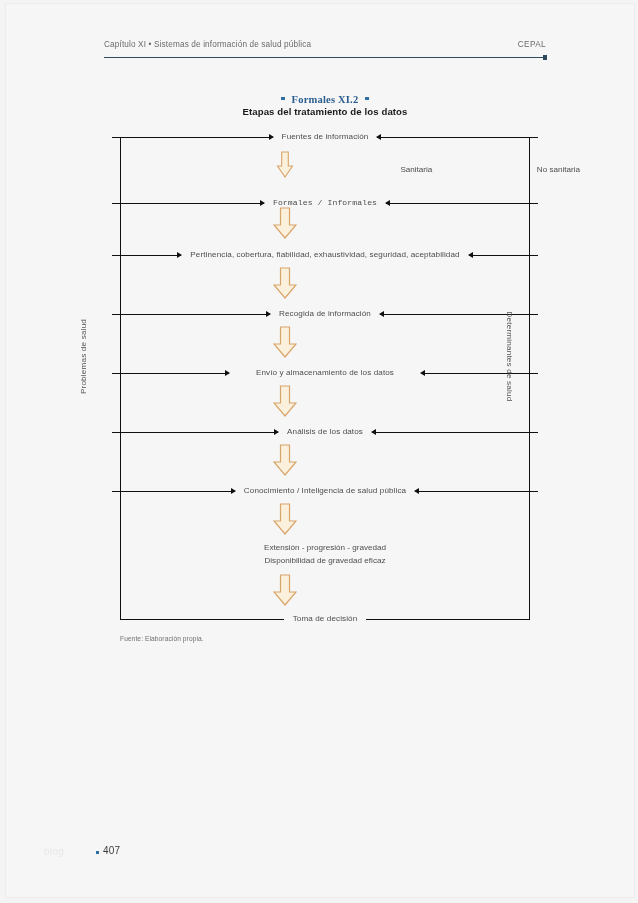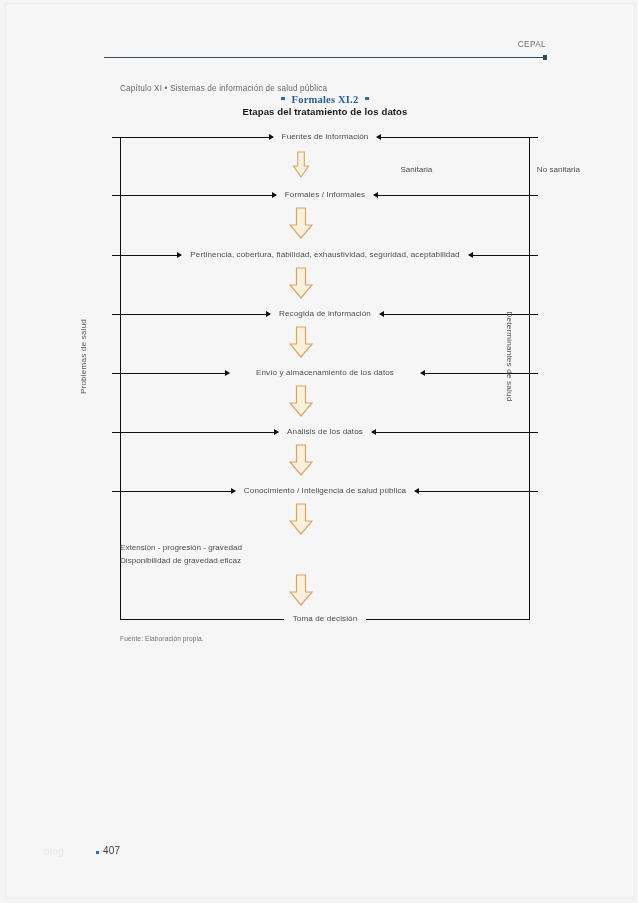--- a/index.html
+++ b/index.html
@@ -33,27 +33,26 @@
   
   #header {
     position: absolute;
     left: 98px;
     top: 36px;
     width: 442px;
     height: 22px;
   }
   #header-left {
     position: absolute;
-    left: 16px;
+    left: 0;
     top: 0;
     font-size: 8.2px;
     color: #6a6a6a;
     letter-spacing: .15px;
     white-space: nowrap;
-    margin-top: 44px;
   }
   #header-right {
     position: absolute;
     right: 0;
     top: 0;
     font-size: 8.2px;
     color: #6a6a6a;
     letter-spacing: .4px;
   }
   #header-rule {
@@ -110,21 +109,20 @@
     letter-spacing: .1px;
   }
 
   
   #diagram {
     position: absolute;
     left: 114px;
     top: 133px;
     width: 330px;
     height: 482px;
-    padding-left: 31px;
   }
   #frame-left, #frame-right {
     position: absolute;
     top: 0;
     width: 0;
     height: 482px;
     border-left: 1px solid #101010;
   }
   #frame-left  { left: 0; }
   #frame-right { left: 409px; }
@@ -203,20 +201,21 @@
     top: 215px;
     transform: rotate(90deg);
   }
 
   
   #free-text {
     position: absolute;
     left: 0;
     width: 410px;
     top: 405px;
+    text-align: center;
     font-size: 8.1px;
     color: #4d4d4d;
     line-height: 12.5px;
   }
 
   
   #source {
     position: absolute;
     left: 114px;
     top: 631px;
@@ -291,21 +290,21 @@
       <div style="position:absolute; top:21px; left:0; width:410px; text-align:right;">
         <span style="font-size:8.1px; color:#4d4d4d; position:relative; left:-50px;">Sanitaria</span>
         <span style="font-size:8.1px; color:#4d4d4d; position:relative; left:50px;">No sanitaria</span>
       </div>
       <div class="block-arrow" style="top:14px;">
         <svg width="17" height="27" viewBox="0 0 17 27">
           <path d="M5.2 1 L11.8 1 L11.8 15 L16 15 L8.5 26 L1 15 L5.2 15 Z" fill="#fbf0dc" stroke="#d8a46a" stroke-width="1.1" stroke-linejoin="miter"></path>
         </svg>
       </div>
 
-      <div class="row" style="top:52px;">
+      <div class="row" style="top:60px;font-family:Liberation Mono, monospace;">
         <div class="seg to-right"></div>
         <div class="label">Formales / Informales</div>
         <div class="seg to-left"></div>
       </div>
 
       <div class="block-arrow" style="top:70px;">
         <svg width="24" height="32" viewBox="0 0 24 32">
           <path d="M7.5 1 L16.5 1 L16.5 18 L23 18 L12 31 L1 18 L7.5 18 Z" fill="#fbf0dc" stroke="#d8a46a" stroke-width="1.2" stroke-linejoin="miter"></path>
         </svg>
       </div>

